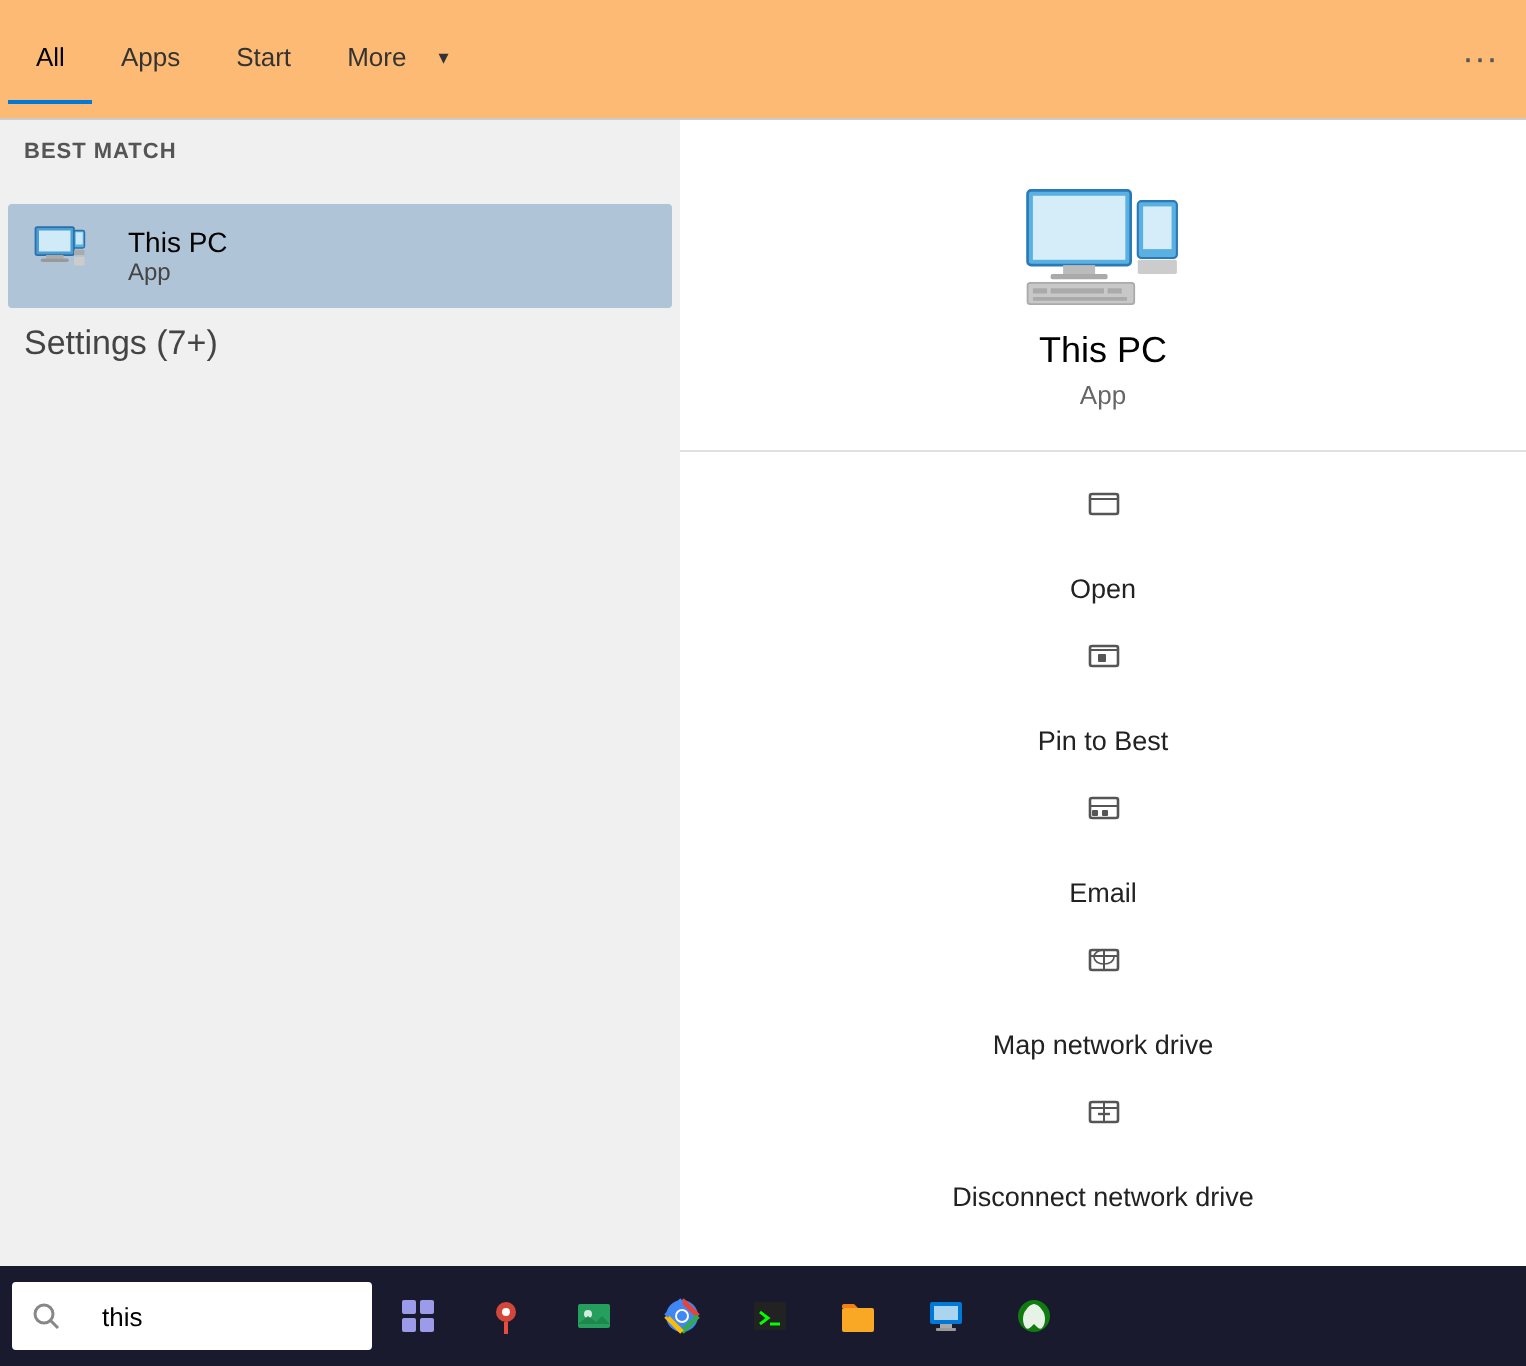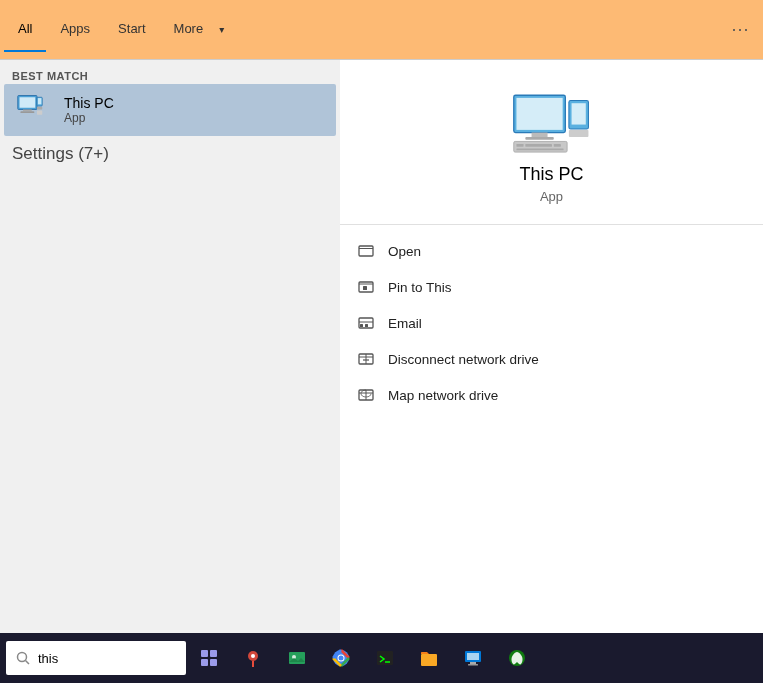--- a/index.html
+++ b/index.html
@@ -76,21 +76,21 @@
       background: #f0f0f0;
       display: flex;
       flex-direction: column;
       overflow: hidden;
     }
 
     .section-label {
       font-size: 11px;
       font-weight: 600;
       color: #555;
-      padding: 10px 12px 2px 12px;
+      padding: 10px 12px 20px 12px;
       text-transform: uppercase;
       letter-spacing: 0.5px;
     }
 
     .result-item {
       display: flex;
       align-items: center;
       padding: 8px 12px;
       cursor: pointer;
       background: #b0c4d8;
@@ -160,21 +160,22 @@
       padding: 8px 0;
     }
 
     .menu-item {
       display: flex;
       align-items: center;
       padding: 8px 16px;
       cursor: pointer;
       font-size: 13.5px;
       color: #222;
-      gap: 12px;
+      gap: 25px;
+      flex-direction: column;
     }
 
     .menu-icon {
       width: 20px;
       height: 20px;
       flex-shrink: 0;
       display: flex;
       align-items: center;
       justify-content: center;
     }
@@ -193,21 +194,21 @@
       gap: 2px;
     }
 
     .taskbar-search {
       display: flex;
       align-items: center;
       background: #fff;
       border-radius: 2px;
       height: 34px;
       padding: 0 10px;
-      gap: 8px;
+      gap: 21px;
       min-width: 180px;
     }
     .taskbar-search input {
       border: none;
       outline: none;
       font-size: 13px;
       width: 120px;
       font-family: 'Segoe UI', Arial, sans-serif;
     }
 
@@ -316,21 +317,21 @@
         </div>
 
         <div class="menu-item">
           <div class="menu-icon">
             <svg width="16" height="16" viewBox="0 0 16 16" fill="none">
               <rect x="1" y="3" width="14" height="10" rx="1" stroke="#555" stroke-width="1.3" fill="none"></rect>
               <line x1="1" y1="5" x2="15" y2="5" stroke="#555" stroke-width="1"></line>
               <rect x="5" y="7" width="4" height="4" rx="0.5" fill="#555"></rect>
             </svg>
           </div>
-          <span>Pin to This</span>
+          <span>Pin to Best</span>
         </div>
 
 
         <div class="menu-item">
           <div class="menu-icon">
             <svg width="16" height="16" viewBox="0 0 16 16" fill="none">
               <rect x="1" y="3" width="14" height="10" rx="1" stroke="#555" stroke-width="1.3" fill="none"></rect>
               <line x1="1" y1="7" x2="15" y2="7" stroke="#555" stroke-width="1"></line>
               <rect x="2" y="9" width="3" height="3" rx="0.5" fill="#555"></rect>
               <rect x="7" y="9" width="3" height="3" rx="0.5" fill="#555"></rect>
@@ -338,36 +339,36 @@
           </div>
           <span>Email</span>
         </div>
 
         <div class="menu-item">
           <div class="menu-icon">
             <svg width="16" height="16" viewBox="0 0 16 16" fill="none">
               <rect x="1" y="3" width="14" height="10" rx="1" stroke="#555" stroke-width="1.3" fill="none"></rect>
               <line x1="1" y1="6" x2="15" y2="6" stroke="#555" stroke-width="1"></line>
               <line x1="8" y1="3" x2="8" y2="13" stroke="#555" stroke-width="1"></line>
-              <line x1="5" y1="9" x2="11" y2="9" stroke="#555" stroke-width="1.2"></line>
+              <path d="M8 3 C5 3, 3 4.5, 3 6.5 C3 8.5, 5 10, 8 10 C11 10, 13 8.5, 13 6.5" stroke="#555" stroke-width="0.8" fill="none"></path>
             </svg>
           </div>
-          <span>Disconnect network drive</span>
+          <span>Map network drive</span>
         </div>
 
         <div class="menu-item">
           <div class="menu-icon">
             <svg width="16" height="16" viewBox="0 0 16 16" fill="none">
               <rect x="1" y="3" width="14" height="10" rx="1" stroke="#555" stroke-width="1.3" fill="none"></rect>
               <line x1="1" y1="6" x2="15" y2="6" stroke="#555" stroke-width="1"></line>
               <line x1="8" y1="3" x2="8" y2="13" stroke="#555" stroke-width="1"></line>
-              <path d="M8 3 C5 3, 3 4.5, 3 6.5 C3 8.5, 5 10, 8 10 C11 10, 13 8.5, 13 6.5" stroke="#555" stroke-width="0.8" fill="none"></path>
+              <line x1="5" y1="9" x2="11" y2="9" stroke="#555" stroke-width="1.2"></line>
             </svg>
           </div>
-          <span>Map network drive</span>
+          <span>Disconnect network drive</span>
         </div>
 
 
       </div>
     </div>
   </div>
 
   <div class="taskbar">
 
     <div class="taskbar-search">

